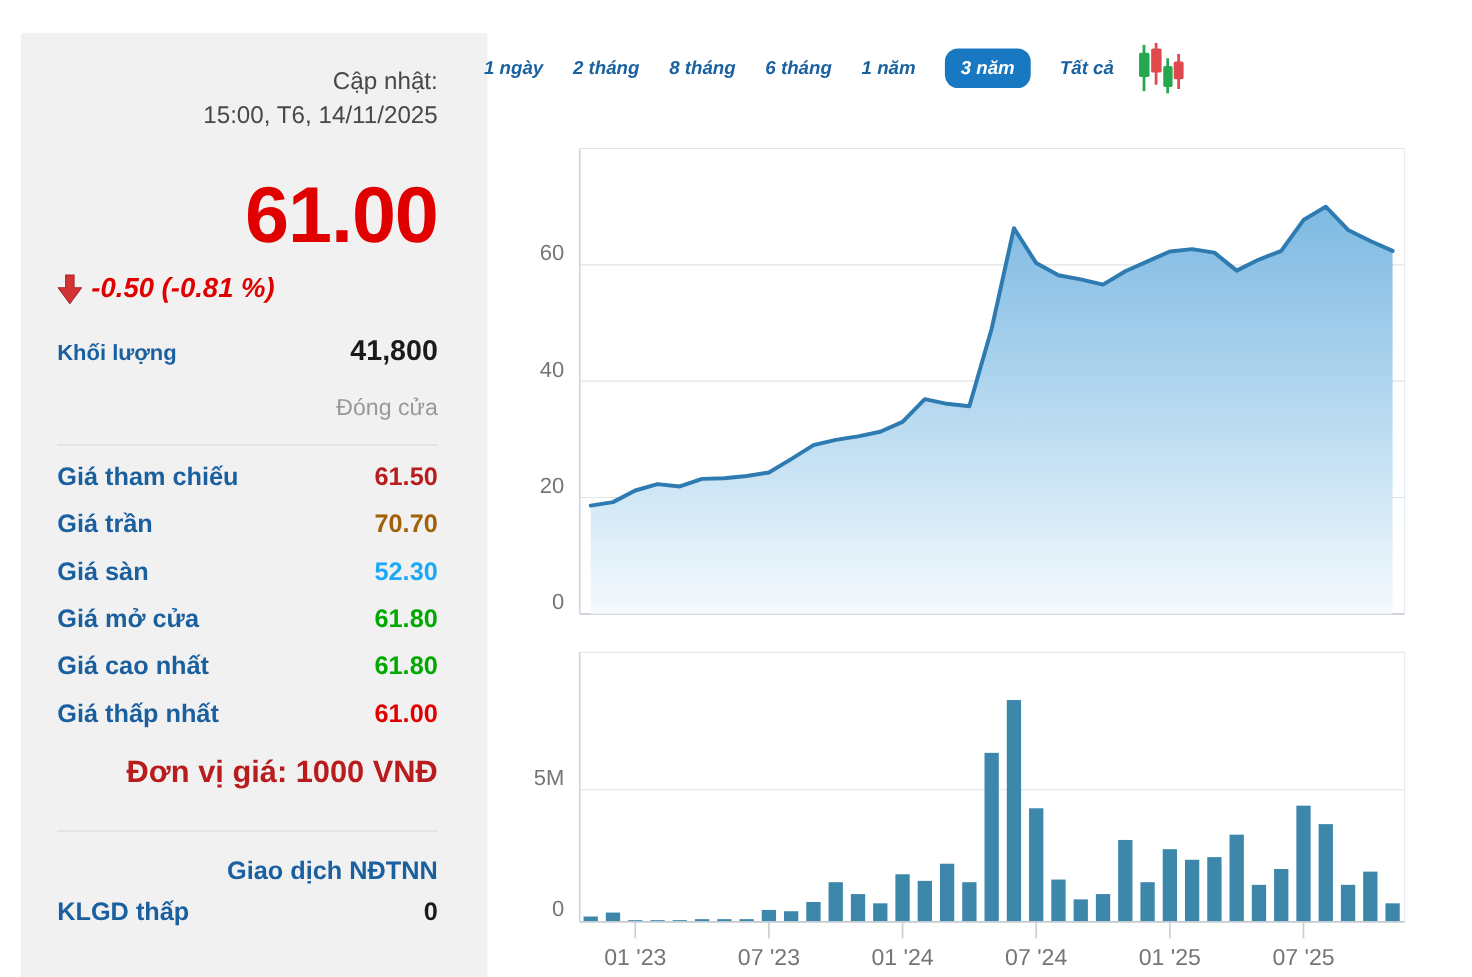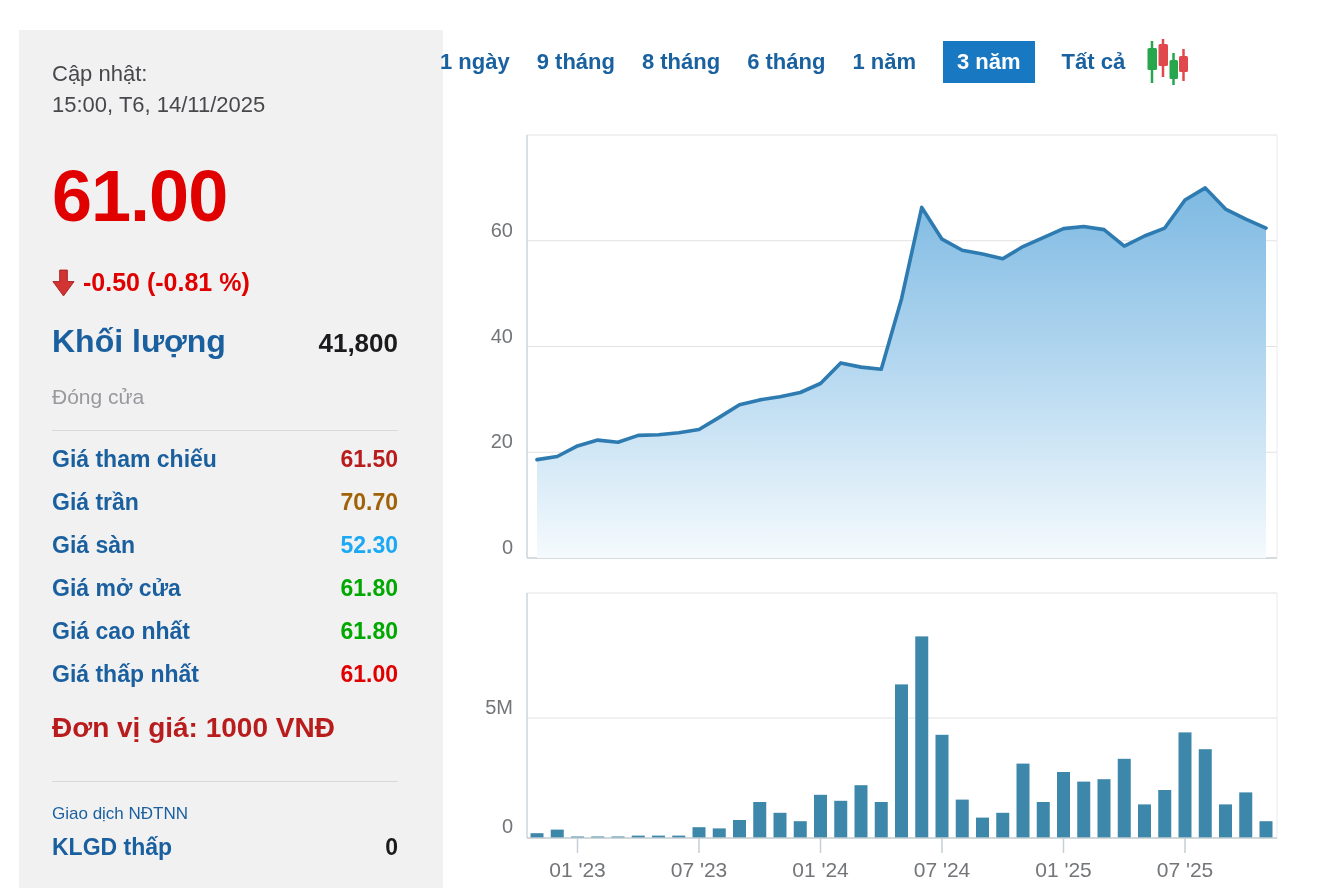--- a/index.html
+++ b/index.html
@@ -1,39 +1,39 @@
 <!DOCTYPE html>
 <html><head>
 <meta charset="utf-8">
 <style>
   html,body{margin:0;padding:0;background:#ffffff;width:1338px;height:888px;overflow:hidden;
     font-family:"Liberation Sans","DejaVu Sans",sans-serif;}
   .sidebar{position:absolute;left:19px;top:30px;width:424px;height:858px;background:#f1f1f2;
-    box-sizing:border-box;padding:28px 45px 0 33px;}
+    box-sizing:border-box;padding:28px 45px 0 33px;text-align:right;}
   .updated{font-size:22px;color:#48484c;line-height:31px;}
   .big-price{font-size:72px;font-weight:700;color:#e00000;margin-top:40px;line-height:1;letter-spacing:-1px;}
-  .change-row{display:flex;align-items:center;margin-top:36px;gap:8px;}
+  .change-row{display:flex;align-items:center;margin-top:16px;gap:8px;font-style:italic;}
   .change-row .chg{font-size:25px;font-weight:700;color:#e00000;}
   .vol-row{display:flex;justify-content:space-between;align-items:baseline;margin-top:26px;}
-  .vol-row .lbl{font-size:32px;font-weight:700;color:#1a5f9e;}
+  .vol-row .lbl{font-size:20px;font-weight:700;color:#1a5f9e;}
   .vol-row .val{font-size:26px;font-weight:700;color:#1b1b1d;}
   .close-lbl{font-size:21px;color:#98989d;margin-top:25px;}
   .divider{border-top:1px solid #d9d9db;margin-top:21px;}
   .rows{margin-top:7px;}
   .prow{display:flex;justify-content:space-between;align-items:center;height:43px;}
   .prow .lbl{font-size:23px;font-weight:700;color:#1a5f9e;}
   .prow .val{font-size:23px;font-weight:700;}
   .unit{font-size:28px;color:#b91c1c;margin-top:16px;font-weight:bold;}
   .div2{margin-top:37px;}
-  .foreign{font-size:17px;font-weight:400;color:#1a5f9e;margin-top:22px;}
+  .foreign{font-size:23px;font-weight:700;color:#1a5f9e;margin-top:22px;}
   .net{margin-top:2px;}
   .net .val{color:#1b1b1d;}
   .tabs{position:absolute;left:440px;top:40px;height:44px;display:flex;align-items:center;gap:27px;}
-  .tab{font-size:22px;font-weight:700;color:#19619f;cursor:pointer;white-space:nowrap;}
-  .tab.selected{background:#1878c2;color:#ffffff;padding:8px 14px;border-radius:0;}
+  .tab{font-size:17px;font-weight:700;color:#19619f;cursor:pointer;white-space:nowrap;font-style:italic;}
+  .tab.selected{background:#1878c2;color:#ffffff;padding:8px 14px;border-radius:12px;}
   .candle-btn{display:flex;align-items:center;cursor:pointer;margin-left:-6px;}
   .charts{position:absolute;left:440px;top:110px;}
   .charts svg{display:block;}
   #volume-svg{margin-top:10px;}
 </style>
 </head>
 <body>
 
 <aside class="sidebar">
   <div class="updated">Cập nhật:</div>
@@ -83,21 +83,21 @@
   <div class="divider div2"></div>
   <div class="foreign">Giao dịch NĐTNN</div>
   <div class="prow net">
     <span class="lbl">KLGD thấp</span>
     <span class="val">0</span>
   </div>
 </aside>
 
 <nav class="tabs">
   <span class="tab">1 ngày</span>
-  <span class="tab">9 tháng</span>
+  <span class="tab">2 tháng</span>
   <span class="tab">8 tháng</span>
   <span class="tab">6 tháng</span>
   <span class="tab">1 năm</span>
   <span class="tab selected">3 năm</span>
   <span class="tab">Tất cả</span>
   <span class="candle-btn">
     <svg width="43" height="46" viewBox="0 0 43 46">
       <line x1="6" y1="2" x2="6" y2="44" stroke="#26a74e" stroke-width="2.5"></line>
       <rect x="1.5" y="9" width="9.5" height="22" rx="1.5" fill="#26a74e"></rect>
       <line x1="17" y1="0" x2="17" y2="38" stroke="#e0484e" stroke-width="2.5"></line>

